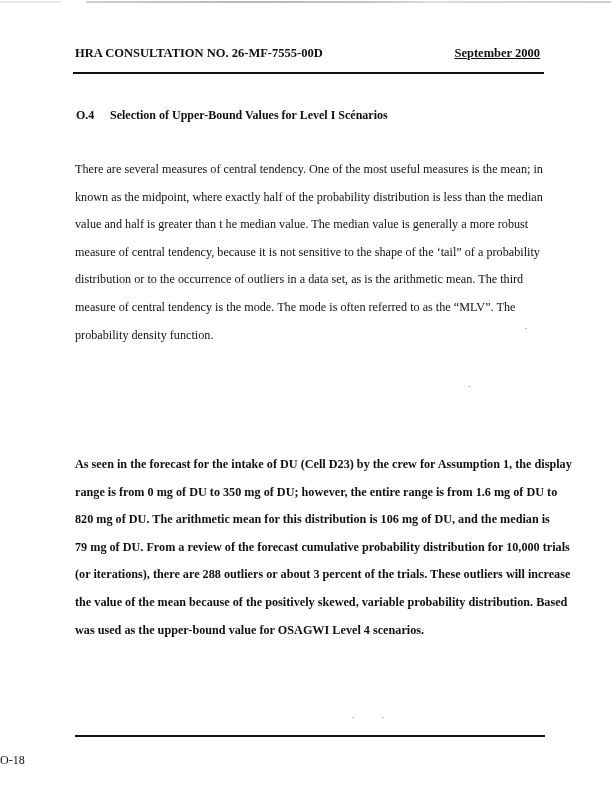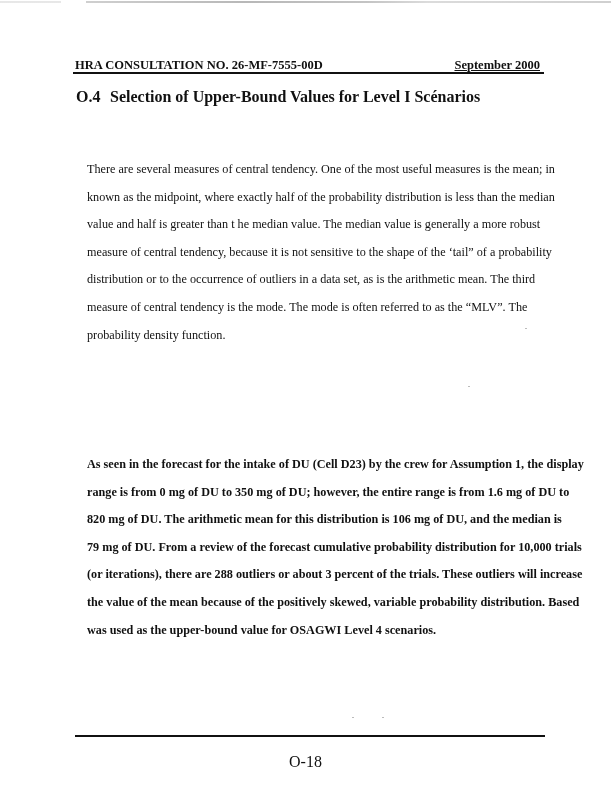--- a/index.html
+++ b/index.html
@@ -1,32 +1,32 @@
 <!DOCTYPE html>
 <html><head>
 <meta charset="utf-8">
 <style>
   html, body { margin: 0; padding: 0; background: #ffffff; }
   body { width: 611px; height: 792px; position: relative; overflow: hidden;
          font-family: "Liberation Serif", "DejaVu Serif", serif; color: #111; }
   .scan-top { position: absolute; left: 0; top: 1px; width: 611px; height: 2px;
               background: linear-gradient(to right, #ddd 0, #ddd 10%, transparent 10%, transparent 14%, #bbb 14%, #999 40%, #aaa 60%, #ccc 70%, #bbb 100%); opacity: .7; }
-  .header { position: absolute; left: 75px; top: 58px; width: 465px; height: 20px;
+  .header { position: absolute; left: 75px; top: 46px; width: 465px; height: 20px;
             font-weight: bold; font-size: 12.5px; }
   .header .left { position: absolute; left: 0; top: 0; }
   .header .right { position: absolute; right: 0; top: 0; text-decoration: underline; }
   .rule-top { position: absolute; left: 73px; top: 72px; width: 471px; height: 2px; background: #111; }
-  .section { position: absolute; left: 76px; top: 88px; font-weight: bold; font-size: 16px; }
+  .section { position: absolute; left: 76px; top: 108px; font-weight: bold; font-size: 12px; }
   .section .num { display: inline-block; width: 34px; }
-  .para { position: absolute; left: 87px; width: 470px; font-size: 12.2px; line-height: 27.6px; }
+  .para { position: absolute; left: 75px; width: 470px; font-size: 12.2px; line-height: 27.6px; }
   .para .line { display: block; white-space: nowrap; }
   .p1 { top: 156px; }
   .p2 { top: 451px; font-weight: bold; }
   .rule-bottom { position: absolute; left: 75px; top: 735px; width: 470px; height: 2px; background: #111; }
-  .page-num { position: absolute; left: 0; width: 611px; top: 753px; text-align: center; font-size: 16px; }
+  .page-num { position: absolute; left: 0; width: 611px; top: 753px; text-align: left; font-size: 12px; }
   .speck { position: absolute; width: 2px; height: 1px; background: #bbb; }
 </style>
 </head>
 <body>
 
 <div class="scan-top"></div>
 
 <div class="header">
   <span class="left">HRA CONSULTATION NO. 26-MF-7555-00D</span>
   <span class="right">September 2000</span>

